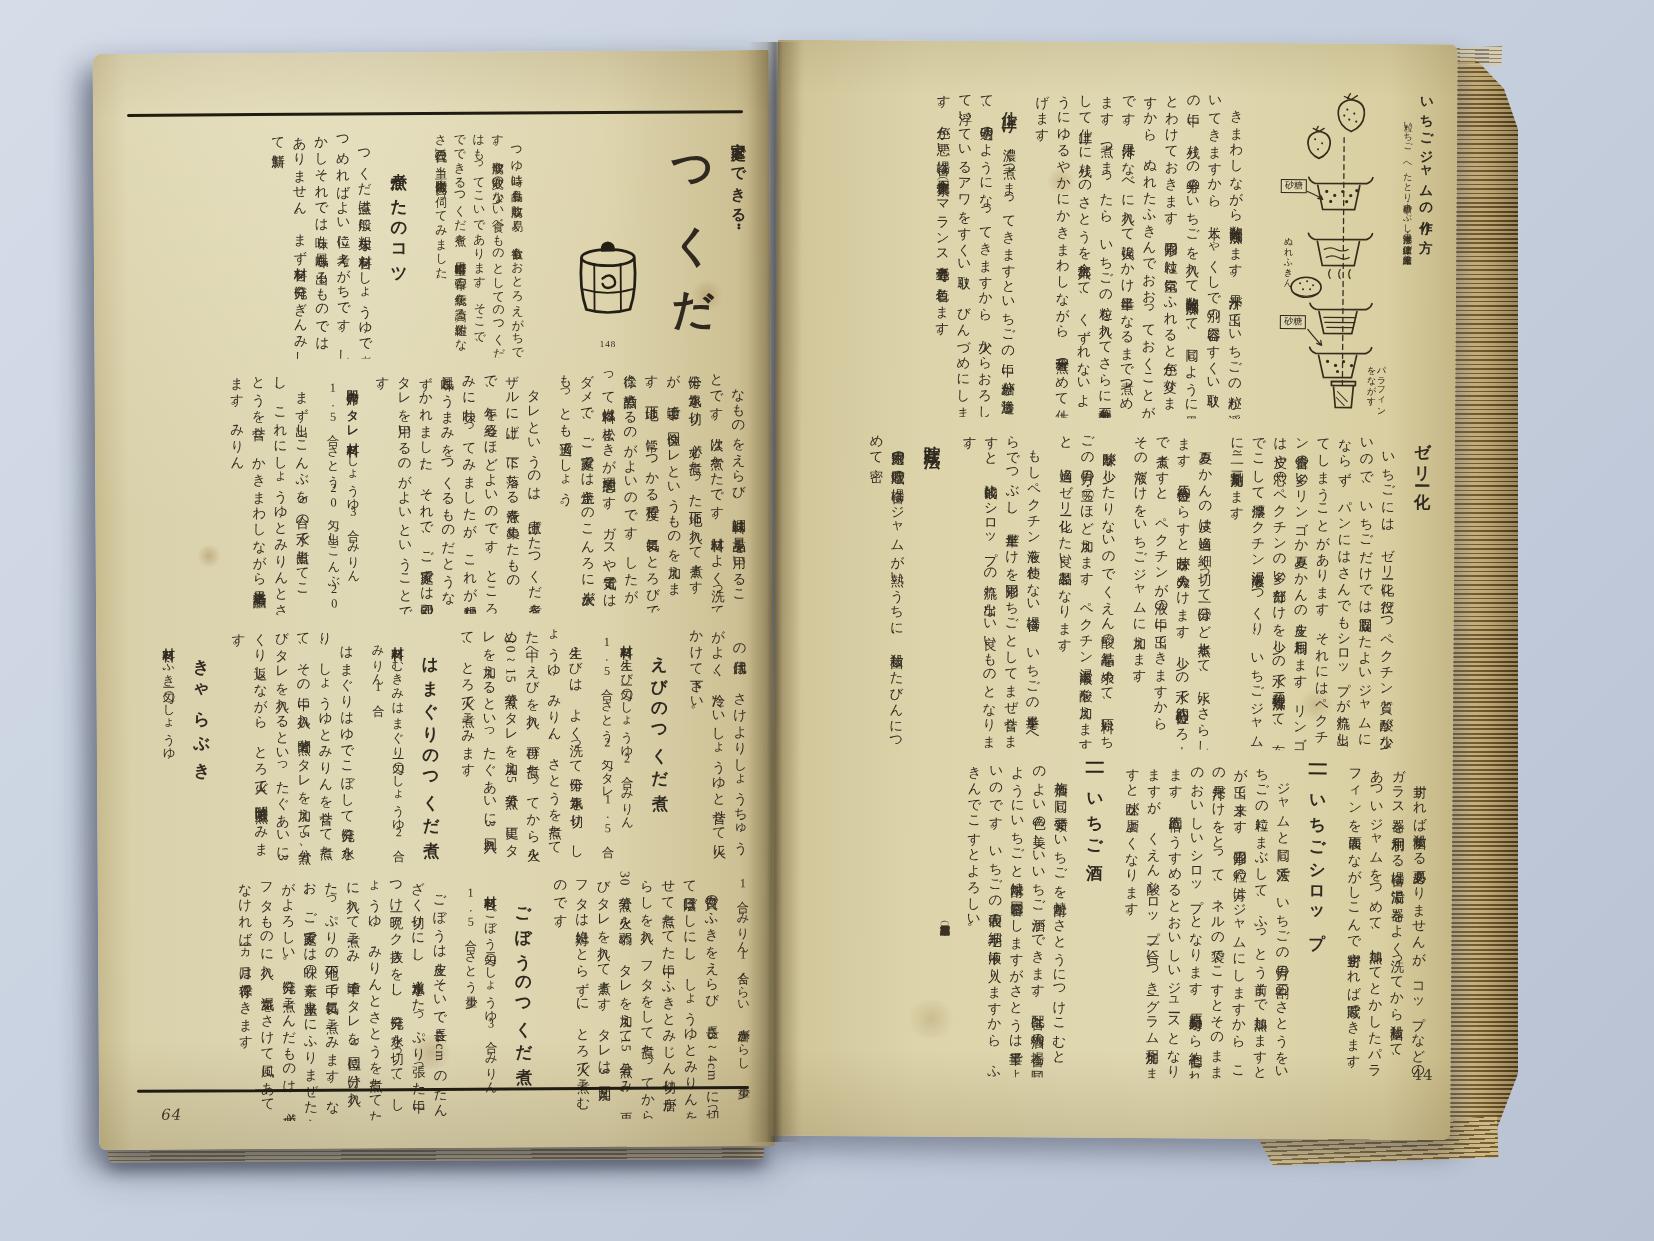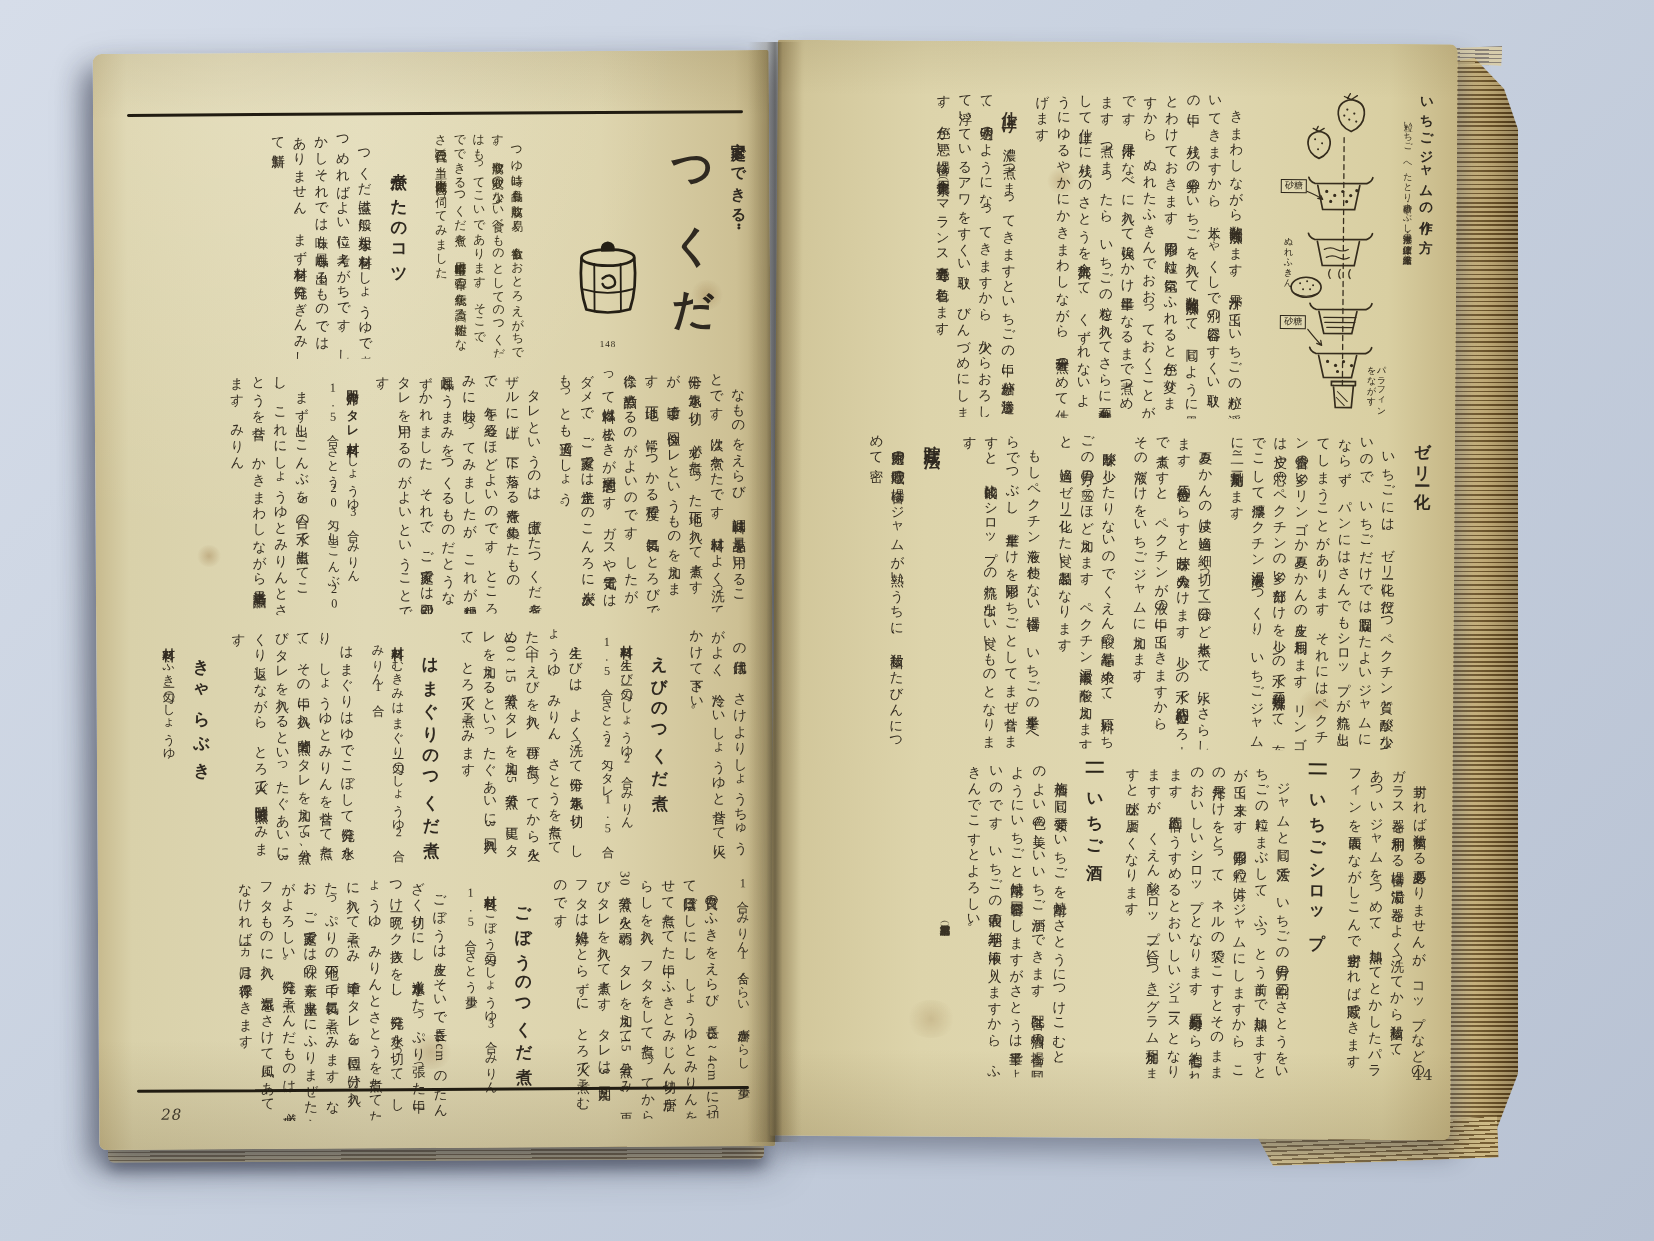--- a/index.html
+++ b/index.html
@@ -181,21 +181,21 @@
       <div class="band" style="height:248px;margin-top:8px;">
         <p class="para mat upright" style="padding-inline-start:6px;">1合　みりん1合くらい　赤唐がらし　少量</p>
         <p class="para">良質のふきをえらび、長さ3～4cmに切って日陰ぼしにし、しょうゆとみりんを合せて煮たてた中にふきとみじん切り唐がらしを入れ、フタをして煮たってから30分煮て火を弱め、タレを加えて15分煮こみ、再びタレを入れて煮ます。タレは3回加え、フタは絶対にとらずに、とろ火で煮こむのです。</p>
         <h3 class="sec">ごぼうのつくだ煮</h3>
         <p class="para mat"><b>材料</b><span class="upright">ごぼう二〇〇匁　しょうゆ3合　みりん1.5合　さとう少量</span></p>
         <p class="para">ごぼうは皮をそいで長さ4cmのたんざく切りにし、水道水をたっぷり張った中につけ一晩アク抜きをし、充分に水を切って、しょうゆ、みりんとさとうを煮たてた中に入れて煮こみ、途中でタレを3回位に分け入れ、たっぷりの下地の中で気長に煮こみます。なお、ご家庭では味の素を出来上りにふりまぜた方がよろしい。充分に煮こんだものは、必ずフタものに入れ、湿気をさけて風にあてなければ一ヵ月は保存できます。</p>
       </div>
     </div>
 
     <div class="rule" style="left:6px;top:976px;width:612px;"></div>
-    <div class="pagenum" style="left:30px;top:992px;">28</div>
+    <div class="pagenum" style="left:30px;top:992px;">64</div>
   </div>
 
   <div class="content pr-content" style="position:absolute;">
     <div style="position:absolute;top:0;left:0;width:616px;height:1000px;">
 
       <div class="band" style="height:332px;">
         <div class="jam-diagram">
           <span class="diag-title">いちごジャムの作り方</span>
           <span class="diag-sub">粒いちご　へたとり・砂糖まぶし・煮沸・果汁の濃縮・仕上げ濃縮・出来上り</span>
           <div class="diag-art">

